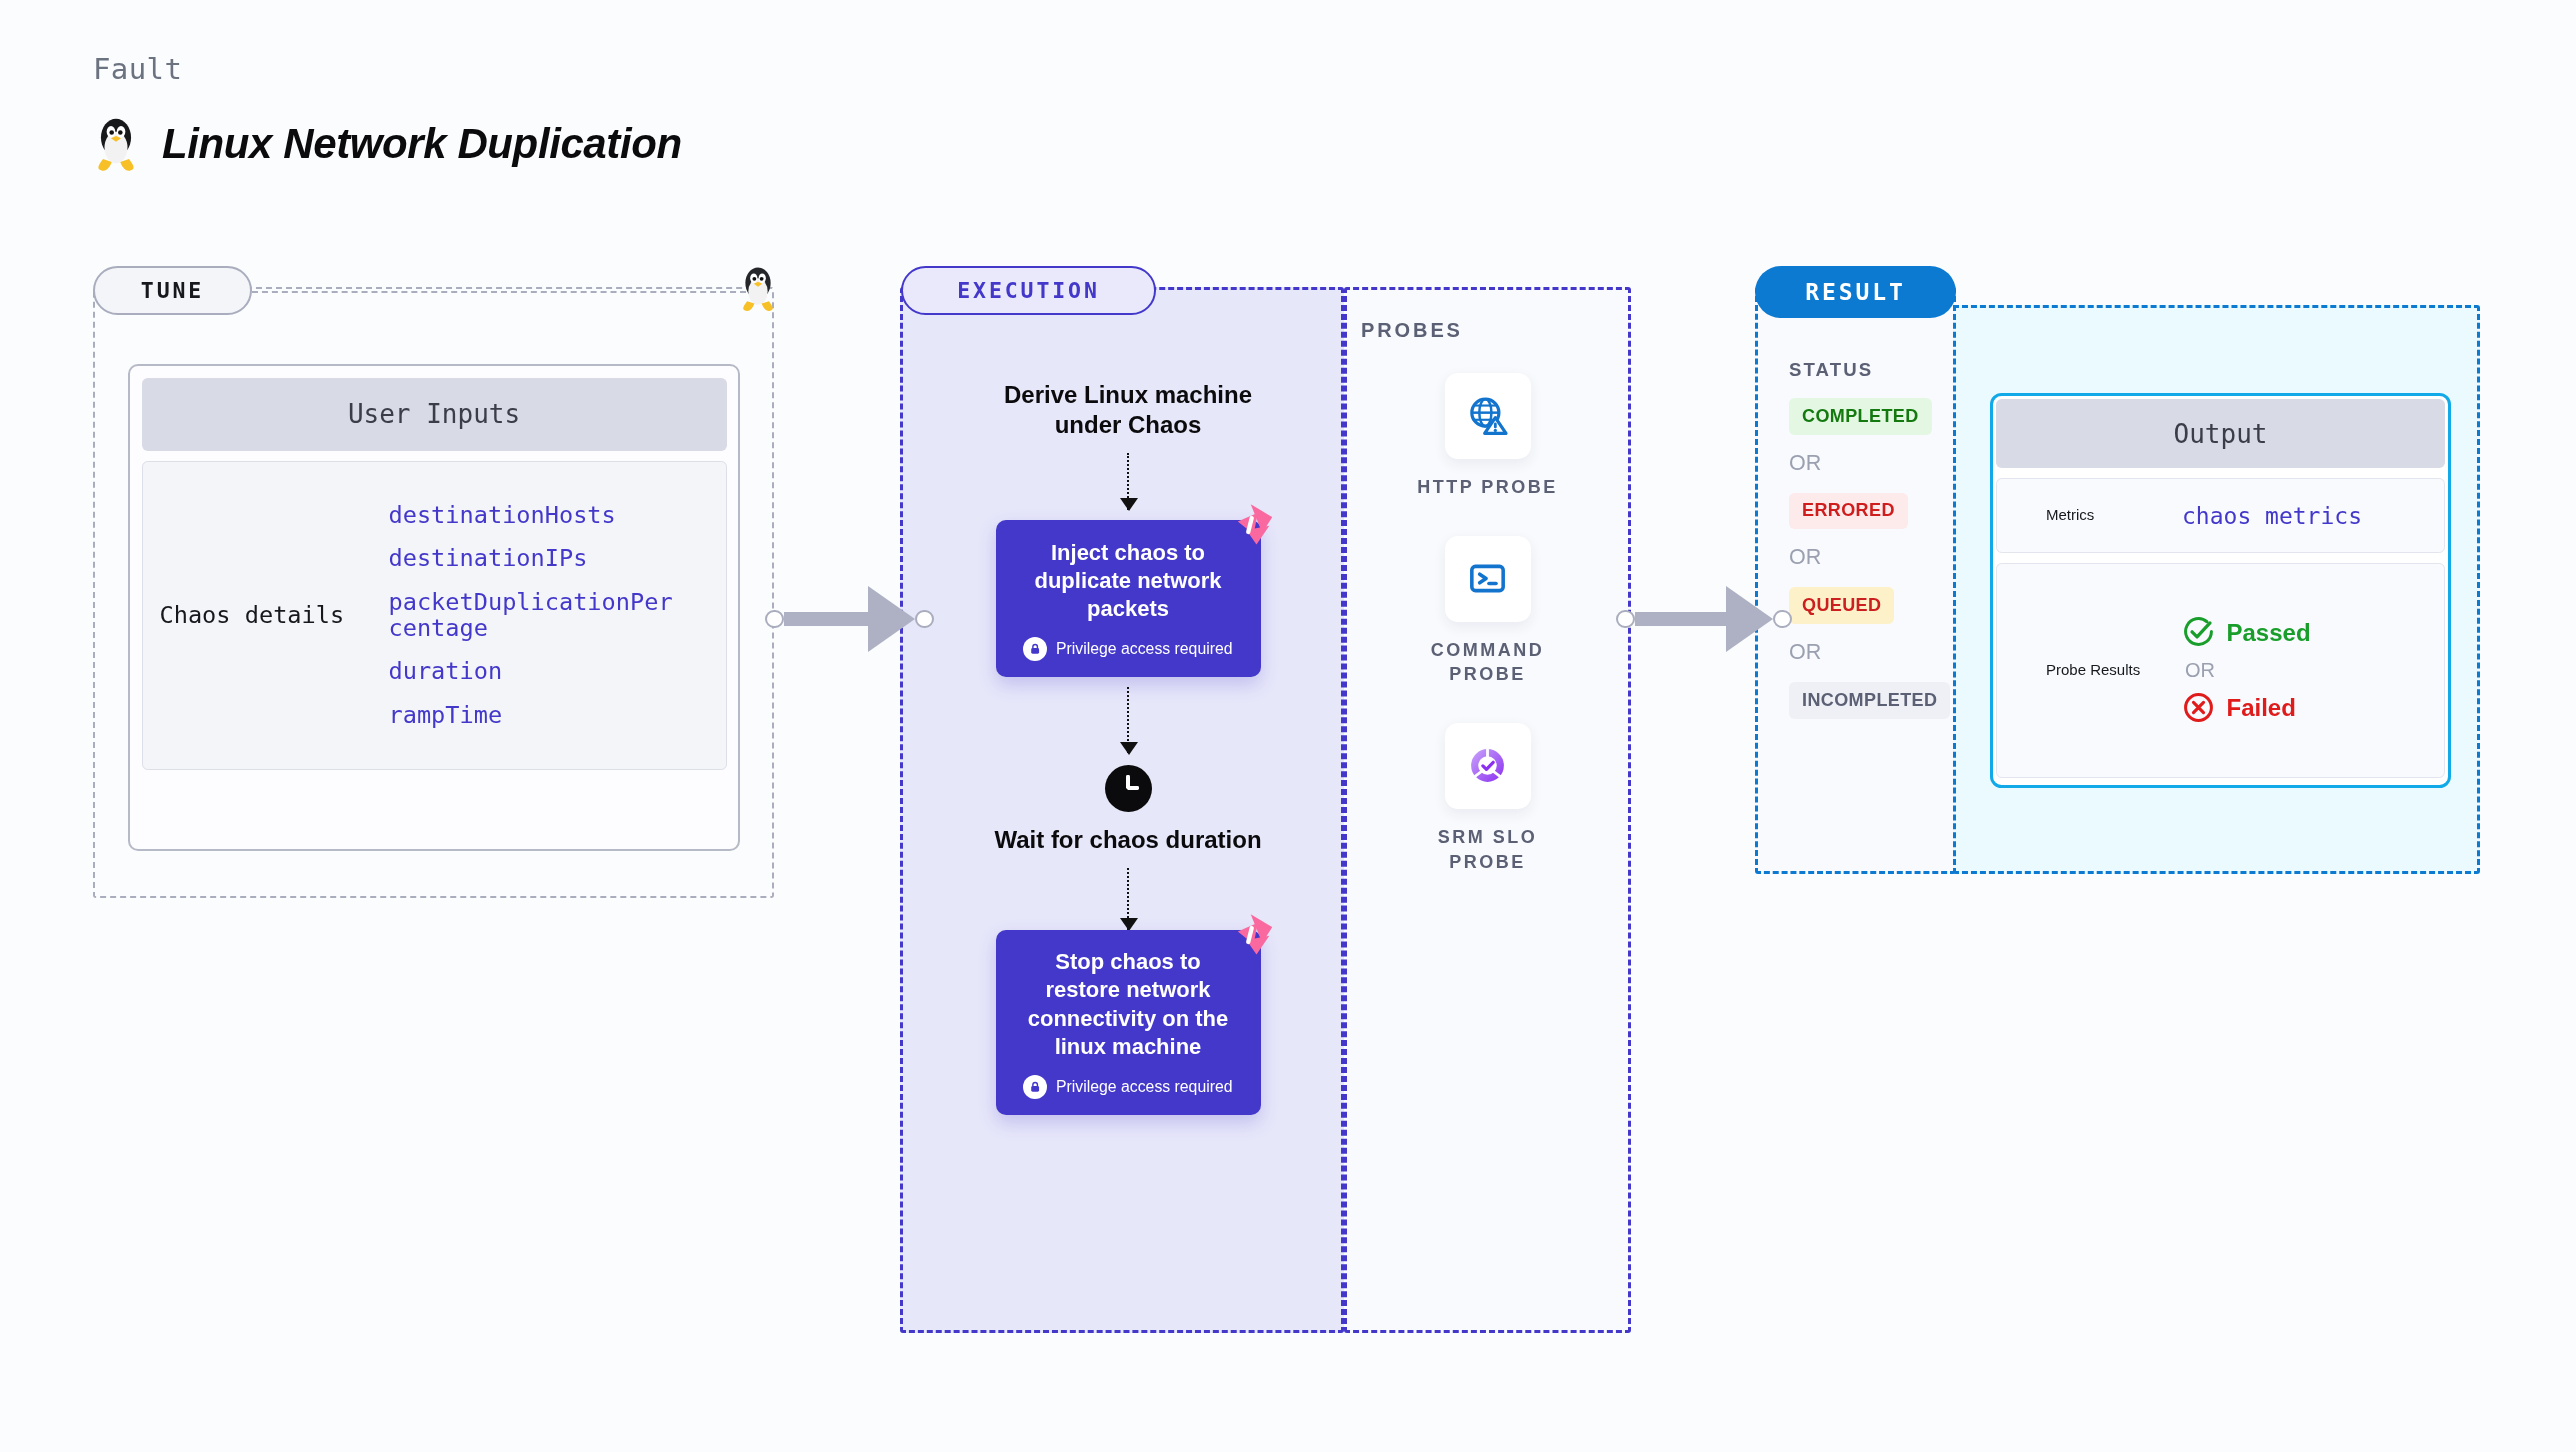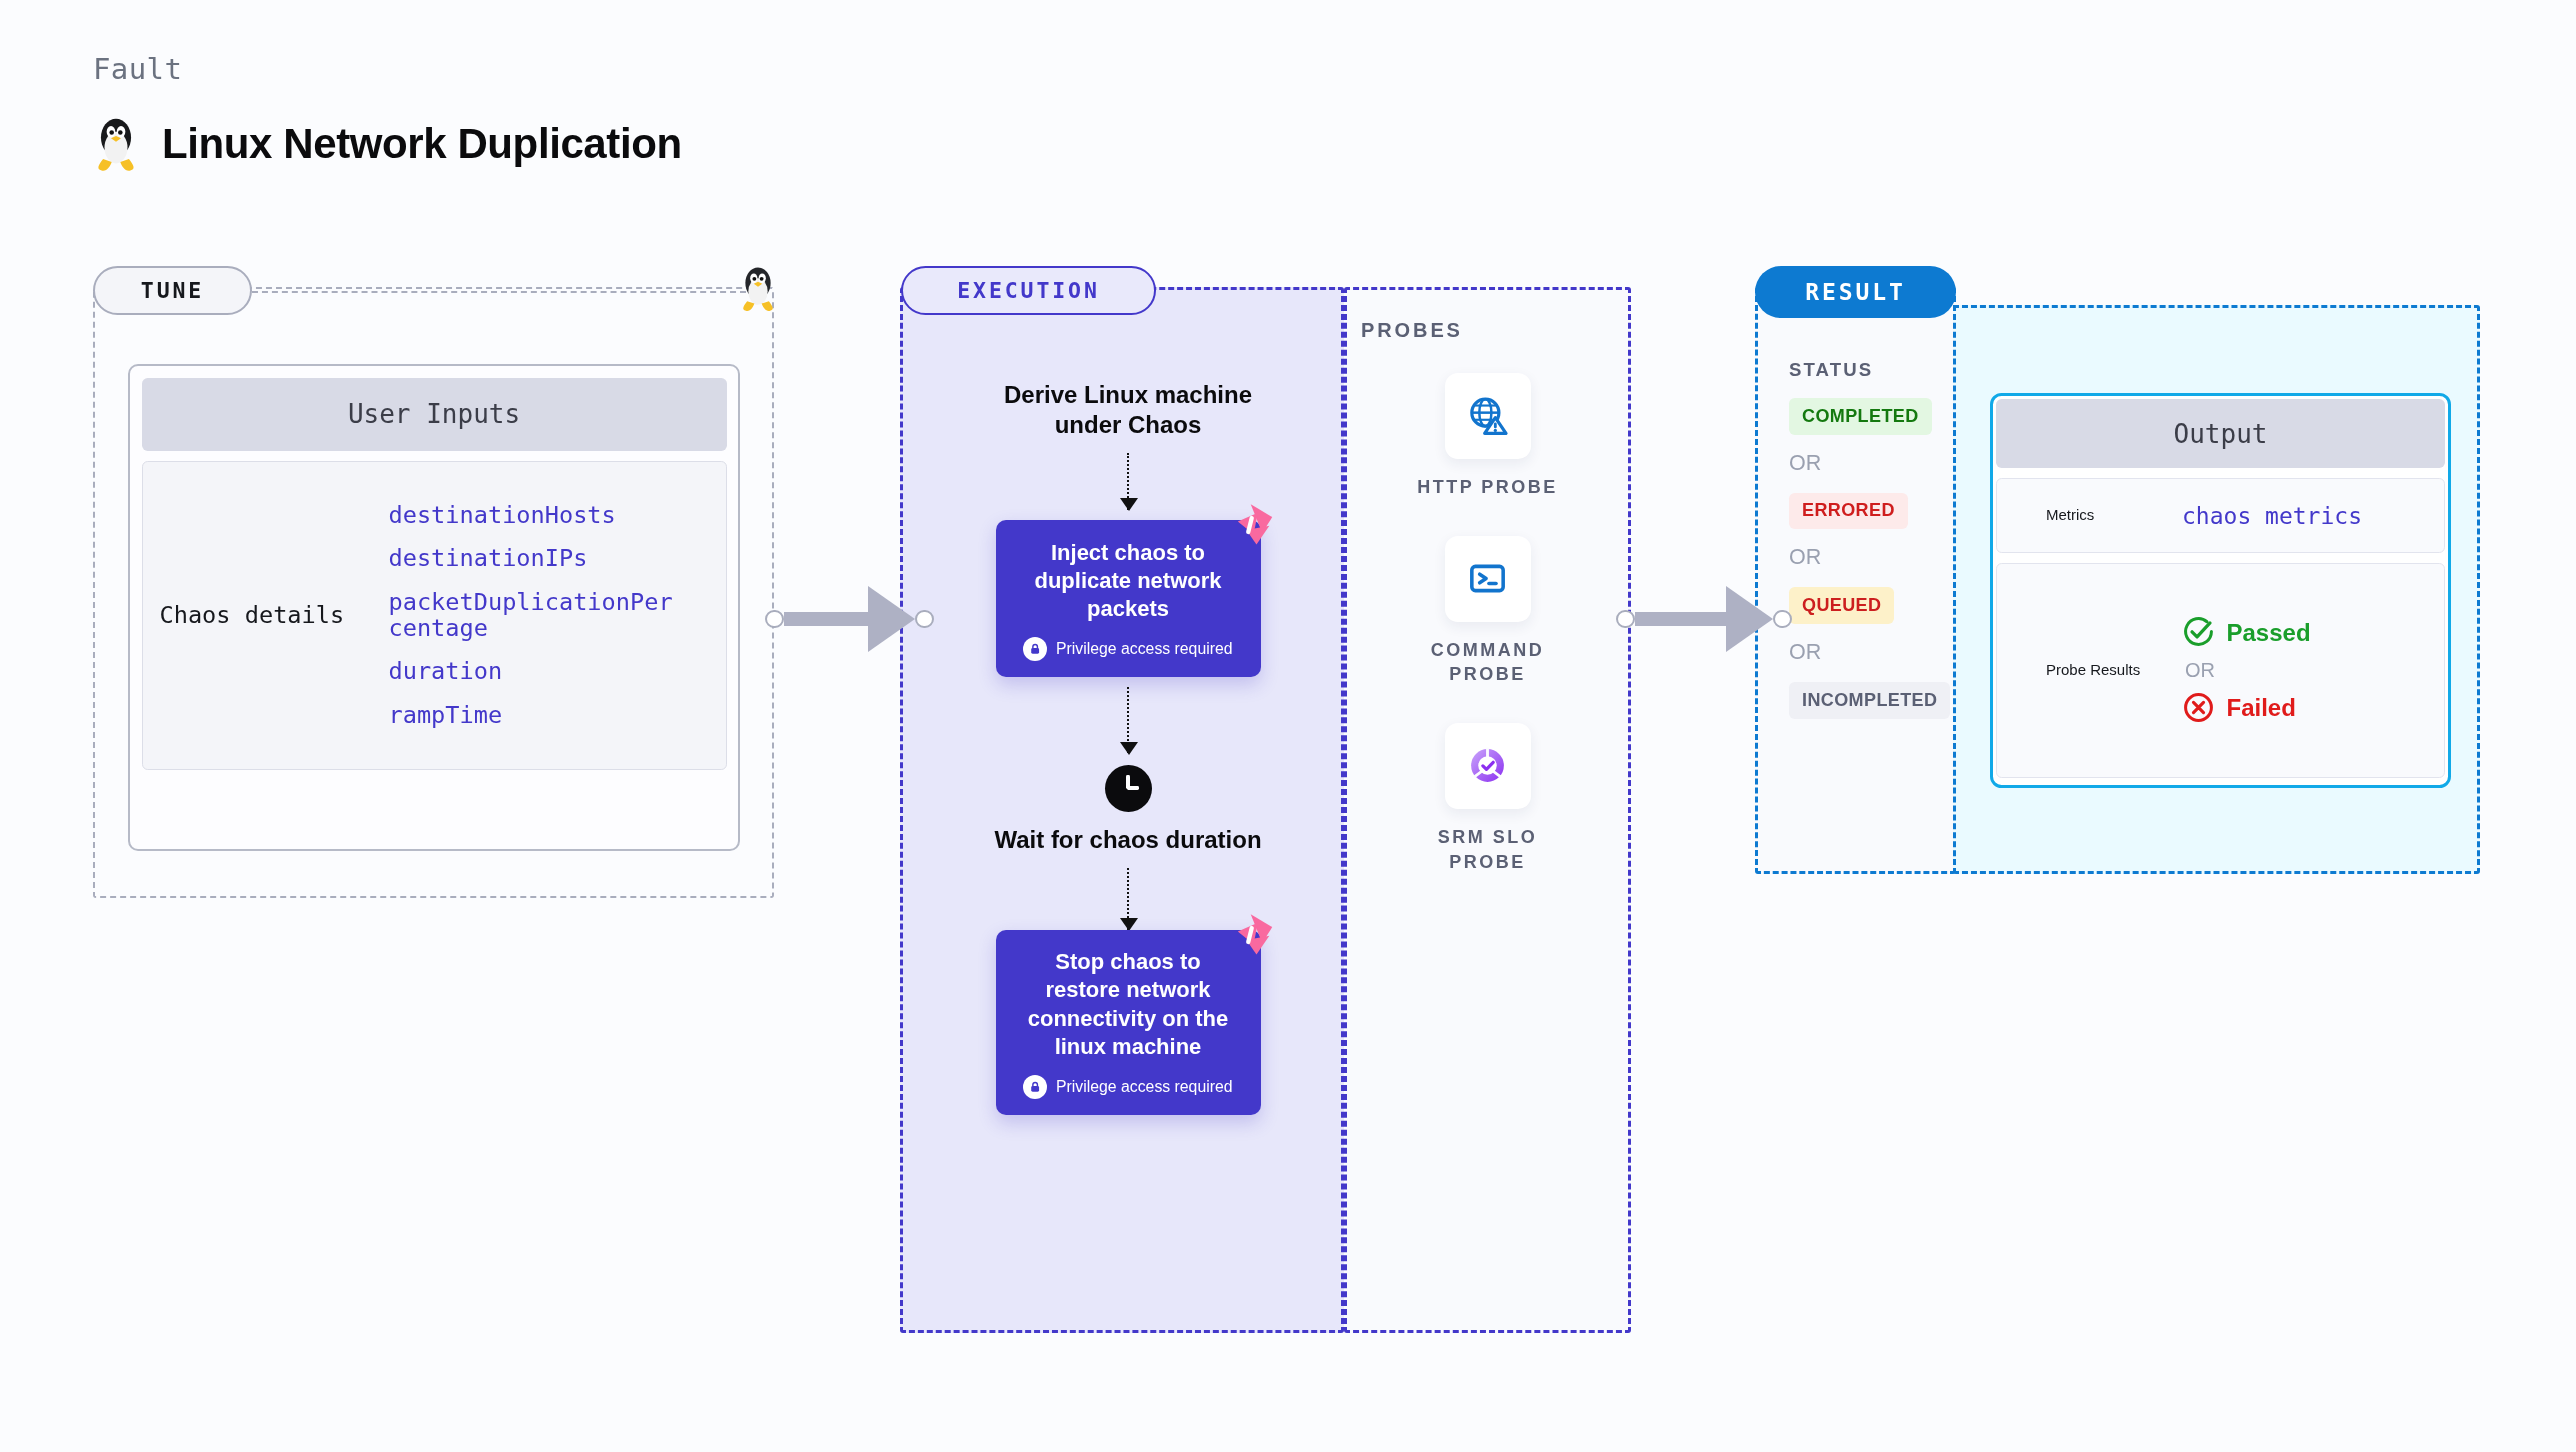--- a/index.html
+++ b/index.html
@@ -22,20 +22,21 @@
     font-size: 29px;
     color: #6b7280;
     letter-spacing: 0.4px;
   }
   .title-row {
     position: absolute;
     left: 93px; top: 116px;
     display: flex;
     align-items: center;
     gap: 23px;
+    font-style: italic;
   }
   .title-text {
     font-size: 42px;
     font-weight: 700;
     color: #0b0b0d;
     letter-spacing: -0.4px;
   }
 
   
   .penguin { display: block; }

